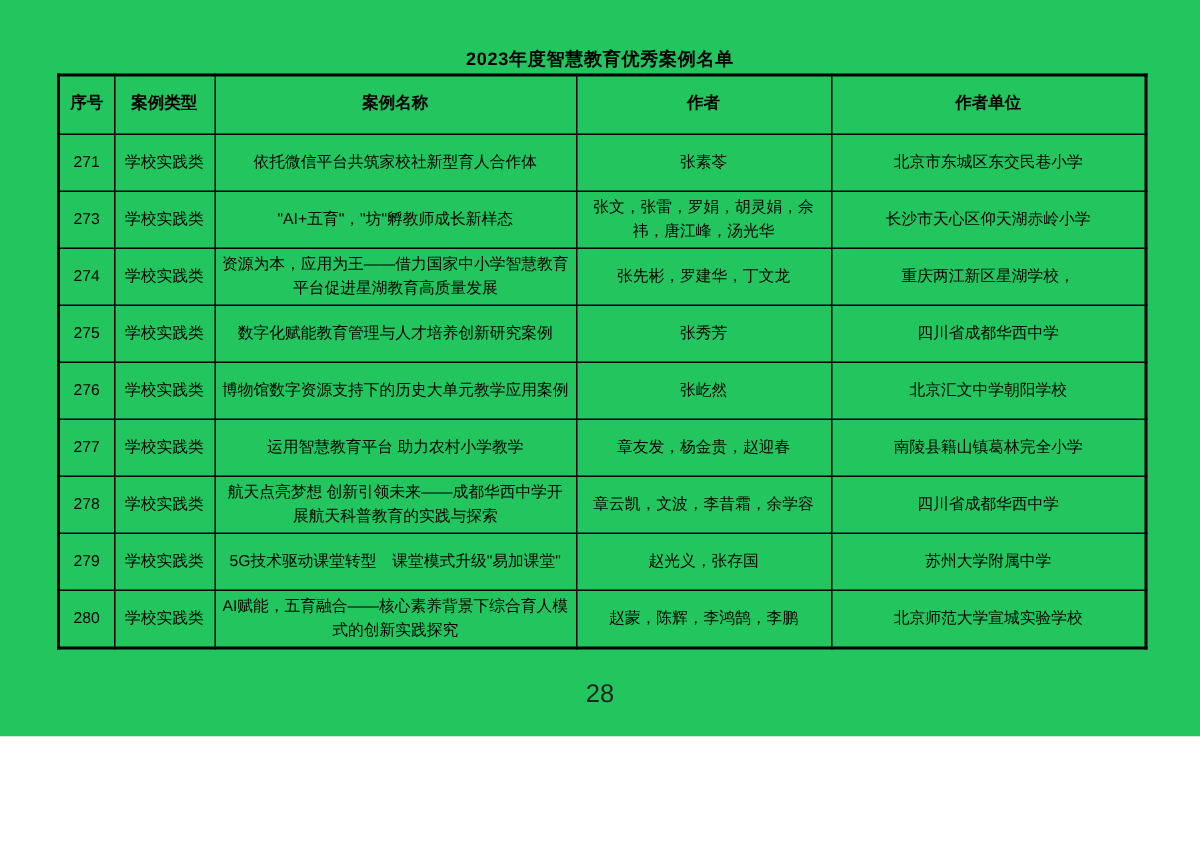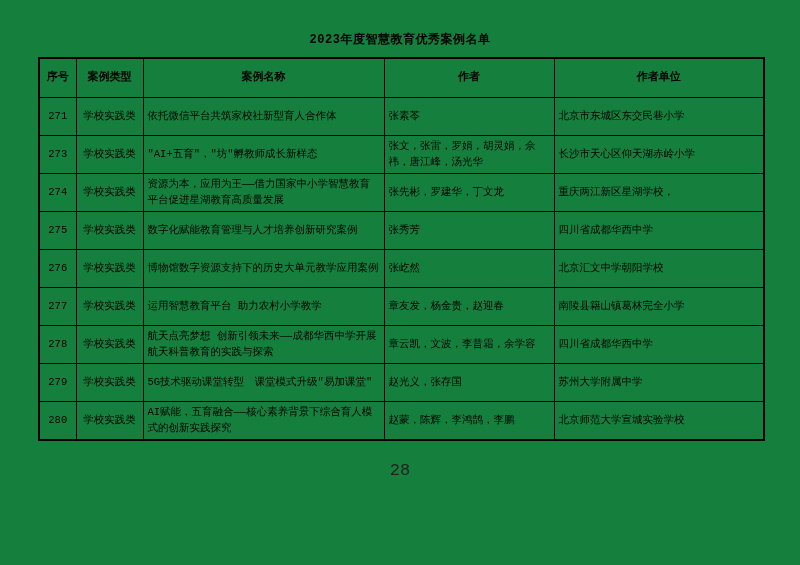--- a/index.html
+++ b/index.html
@@ -1,57 +1,57 @@
 <!DOCTYPE html>
 <html><head>
 <meta charset="utf-8">
 <style>
   html, body { margin: 0; padding: 0; background: #ffffff; }
   .page {
     position: relative;
     width: 800px;
-    height: 565px;
-    background: #15803d;
-    font-family: Liberation Mono, monospace;
+    height: 491px;
+    background: #22c55e;
+    font-family: Liberation Sans, sans-serif;
     color: #000;
     overflow: hidden;
   }
   .doc-title {
     padding-top: 31px;
     text-align: center;
     font-size: 12px;
     font-weight: bold;
     letter-spacing: 0.5px;
   }
   table.case-table {
     border-collapse: collapse;
     table-layout: fixed;
     width: 725px;
-    margin: 9px 0 0 38px;
+    margin: 1px 0 0 38px;
     border: 2px solid #000;
   }
   .case-table th, .case-table td {
     border: 1px solid #000;
     padding: 3px 4px;
     font-size: 10.5px;
     line-height: 1.45;
     vertical-align: middle;
     word-break: break-all;
     overflow: hidden;
   }
   .case-table th {
     height: 34px;
     font-size: 11px;
     font-weight: bold;
     text-align: center;
     padding: 2px;
   }
   .case-table td { height: 31px; }
   .case-table td.c-center { text-align: center; padding: 2px 4px; }
-  .case-table td.c-left { text-align: left; }
+  .case-table td.c-left { text-align: center; }
   .page-number {
     margin-top: 20px;
     text-align: center;
     font-size: 17px;
     color: #222;
   }
 </style>
 </head>
 <body>
 

